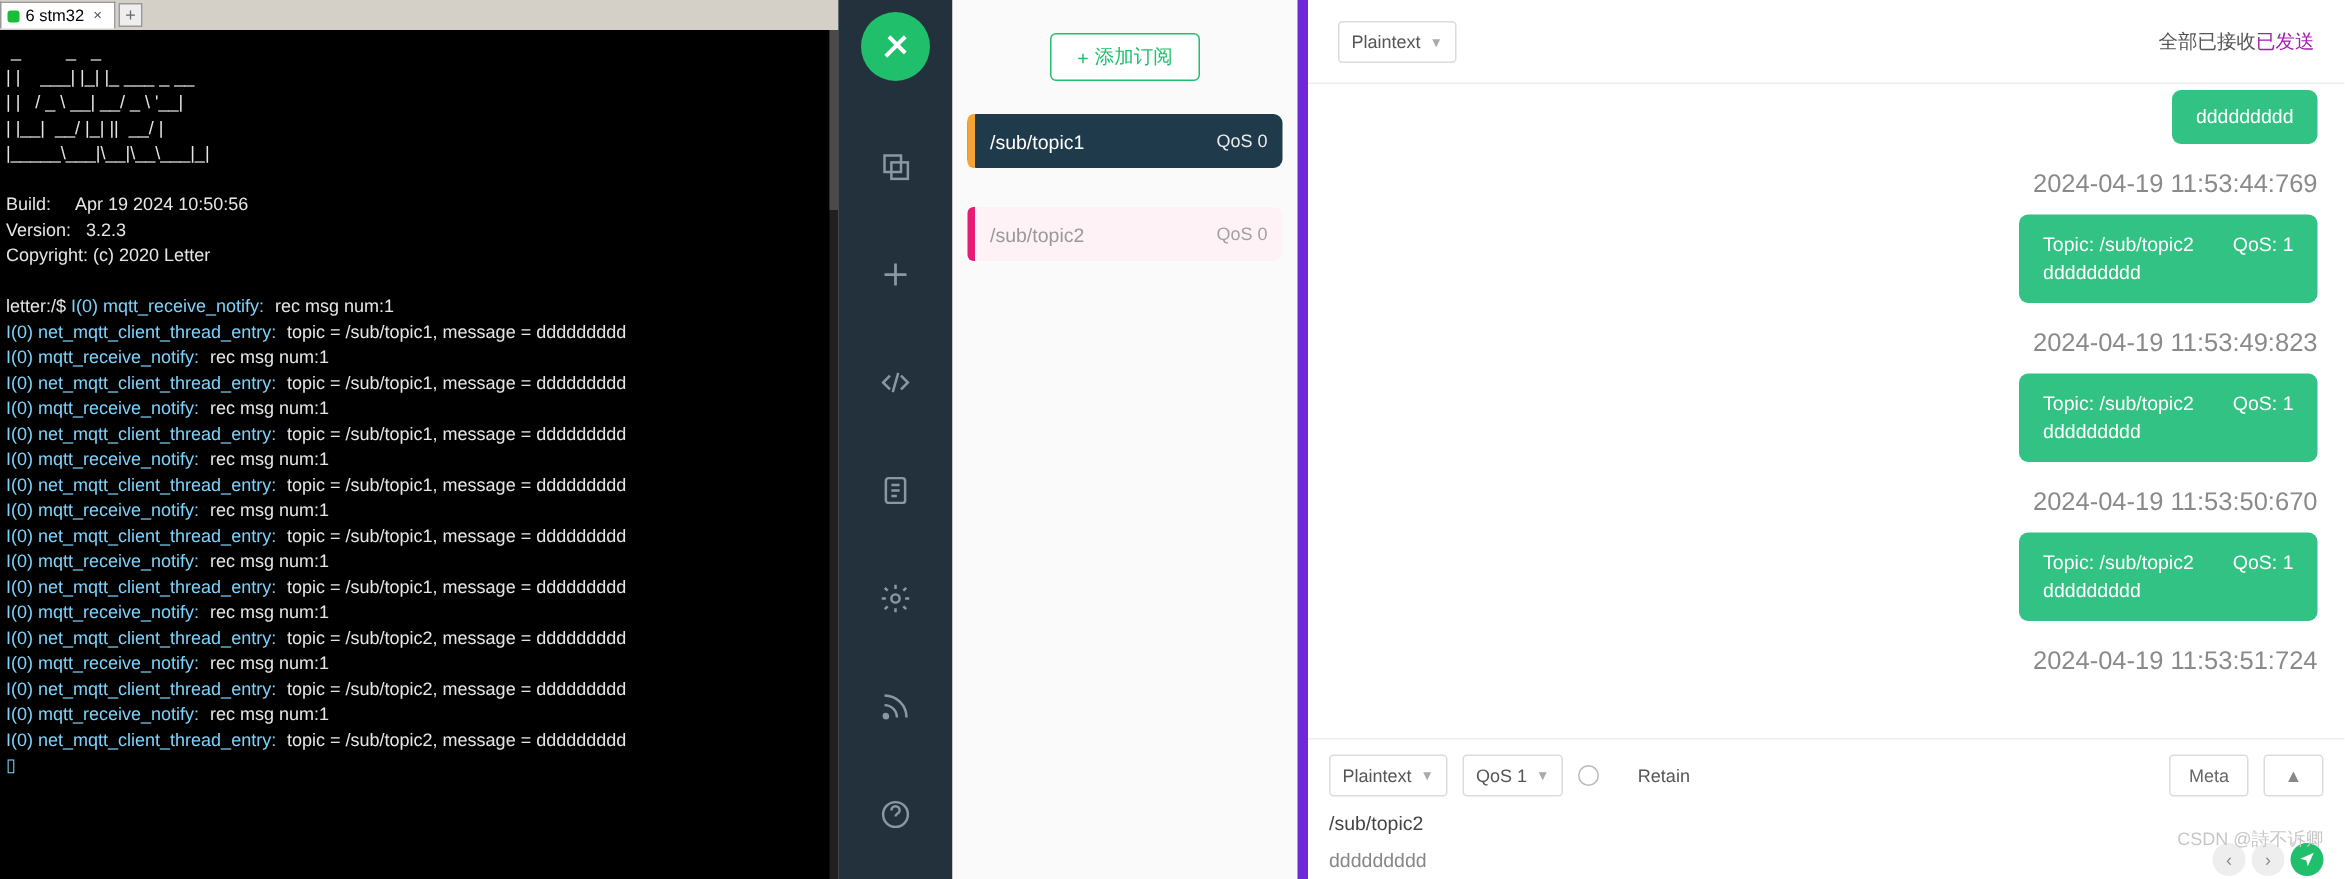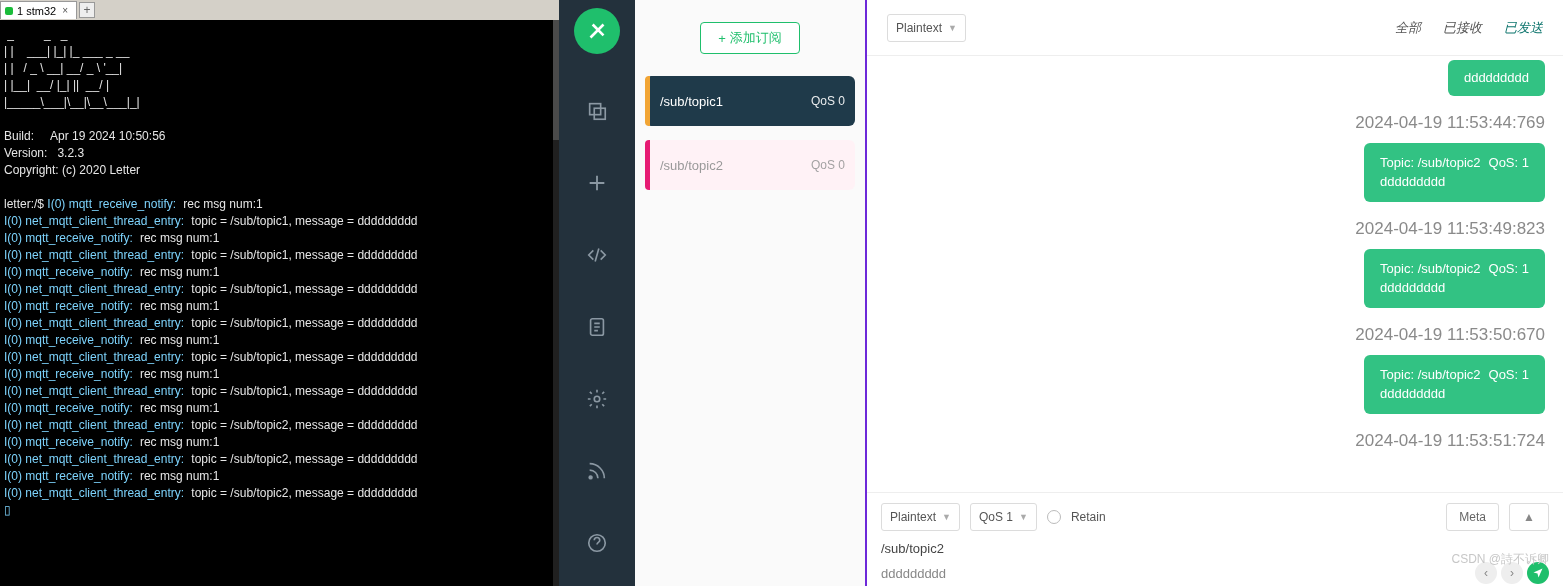--- a/index.html
+++ b/index.html
@@ -21,67 +21,67 @@
 
 .icon-bar { width: 76px; background: #23313c; display: flex; flex-direction: column; align-items: center; padding-top: 4px; gap: 26px; }
 .brand-circle { width: 46px; height: 46px; border-radius: 50%; background: #1fbf6c; display: flex; align-items: center; justify-content: center; color: #fff; margin: 4px 0 8px; }
 .brand-circle svg { width: 26px; height: 26px; }
 .icon-bar .ico { width: 76px; height: 46px; display: flex; align-items: center; justify-content: center; color: #8b98a3; cursor: pointer; }
 .icon-bar .ico svg { width: 22px; height: 22px; }
 
 
 .subs-col { width: 230px; background: #fafafa; padding: 22px 8px 0; }
 .add-sub-btn { width: 100px; height: 32px; margin: 0 auto 22px; border: 1px solid #1fbf6c; border-radius: 4px; color: #1fbf6c; background: #fff; font-size: 13px; display: flex; align-items: center; justify-content: center; gap: 4px; cursor: pointer; }
-.sub-item { height: 50px; border-radius: 6px; margin: 0 2px 14px; display: flex; align-items: center; padding: 0 10px 0 0; font-size: 13px; }
+.sub-item { height: 36px; border-radius: 6px; margin: 0 2px 26px; display: flex; align-items: center; padding: 0 10px 0 0; font-size: 13px; }
 .sub-item .bar { width: 5px; align-self: stretch; border-radius: 4px 0 0 4px; margin-right: 10px; }
 .sub-item .name { flex: 1; }
 .sub-item.active { background: #1f3a4a; color: #fff; }
 .sub-item.active .bar { background: #f2a534; }
 .sub-item.inactive { background: #fff2f6; color: #999; }
 .sub-item.inactive .bar { background: #e61b73; }
 .sub-item .qos { font-size: 12px; opacity: .9; }
 
 
-.msg-pane { flex: 1; display: flex; flex-direction: column; background: #fff; border-left: 2px solid #6d28d9; }
+.msg-pane { flex: 1; display: flex; flex-direction: column; background: #fff; border-left: 7px solid #6d28d9; }
 .msg-head { height: 56px; border-bottom: 1px solid #eee; display: flex; align-items: center; padding: 0 20px; }
 .sel { height: 28px; border: 1px solid #dcdcdc; border-radius: 3px; background: #fff; color: #555; padding: 0 8px; font-size: 12px; display: flex; align-items: center; gap: 6px; cursor: pointer; }
 .sel .chev { font-size: 9px; color: #aaa; }
 .msg-head .sel { margin-right: auto; }
-.filter-tabs { display: flex; gap: 22px; font-size: 13px; color: #555; font-style: italic; }
+.filter-tabs { display: flex; font-size: 13px; color: #555; }
 .filter-tabs .ft { cursor: pointer; }
-.filter-tabs .ft.active { color: #0f766e; }
+.filter-tabs .ft.active { color: #a21caf; }
 
 .msg-list { flex: 1; overflow: auto; padding: 4px 18px 8px; display: flex; flex-direction: column; align-items: flex-end; gap: 2px; }
 .bubble { background: #32c283; color: #fff; border-radius: 6px; padding: 10px 16px; font-size: 13px; line-height: 1.5; max-width: 220px; }
 .bubble.simple { padding: 8px 16px; }
-.bubble .brow { display: flex; gap: 8px; }
+.bubble .brow { display: flex; gap: 26px; }
 .ts { color: #8a8a8a; font-size: 17px; margin: 15px 0 8px; }
 
 .composer { border-top: 1px solid #eee; }
 .comp-row1 { display: flex; align-items: center; gap: 10px; padding: 10px 14px; font-size: 12px; color: #555; }
 .radio-ring { width: 14px; height: 14px; border-radius: 50%; border: 1px solid #bbb; display: inline-block; margin-right: 4px; }
-.retain { display: flex; align-items: center; gap: 6px; cursor: pointer; }
+.retain { display: flex; align-items: center; gap: 22px; cursor: pointer; }
 .meta-btn { height: 28px; padding: 0 12px; margin-left: auto; border: 1px solid #dcdcdc; border-radius: 3px; background: #fff; color: #666; font-size: 12px; cursor: pointer; }
 .extra-btn { width: 40px; height: 28px; border: 1px solid #dcdcdc; border-radius: 3px; background: #fff; color: #888; font-size: 12px; cursor: pointer; display: flex; align-items: center; justify-content: center; }
 .comp-topic { padding: 0 14px 6px; font-size: 13px; color: #444; }
 .comp-body { padding: 0 14px 2px; font-size: 13px; color: #888; display: flex; align-items: center; }
 .comp-body .txt { flex: 1; }
 .nav-circ { width: 22px; height: 22px; border-radius: 50%; background: #eee; color: #888; display: flex; align-items: center; justify-content: center; font-size: 12px; margin-left: 4px; cursor: pointer; }
 .send-circ { background: #1fbf6c; color: #fff; }
 
 .watermark { position: fixed; bottom: 18px; right: 14px; color: #c7c7c7; font-size: 12px; }
 </style>
 </head>
 <body>
 
 <div class="terminal-pane">
   <div class="tab-bar">
     <div class="tab">
       <span class="dot"></span>
-      <span>1 stm32</span>
+      <span>6 stm32</span>
       <span class="close">×</span>
     </div>
     <div class="add-tab">+</div>
   </div>
   <div class="term-body"><span class="bright"> _         _   _
 | |    ___| |_| |_ ___ _ __
 | |   / _ \ __| __/ _ \ '__|
 | |__|  __/ |_| ||  __/ |
 |_____\___|\__|\__\___|_|</span>
 

